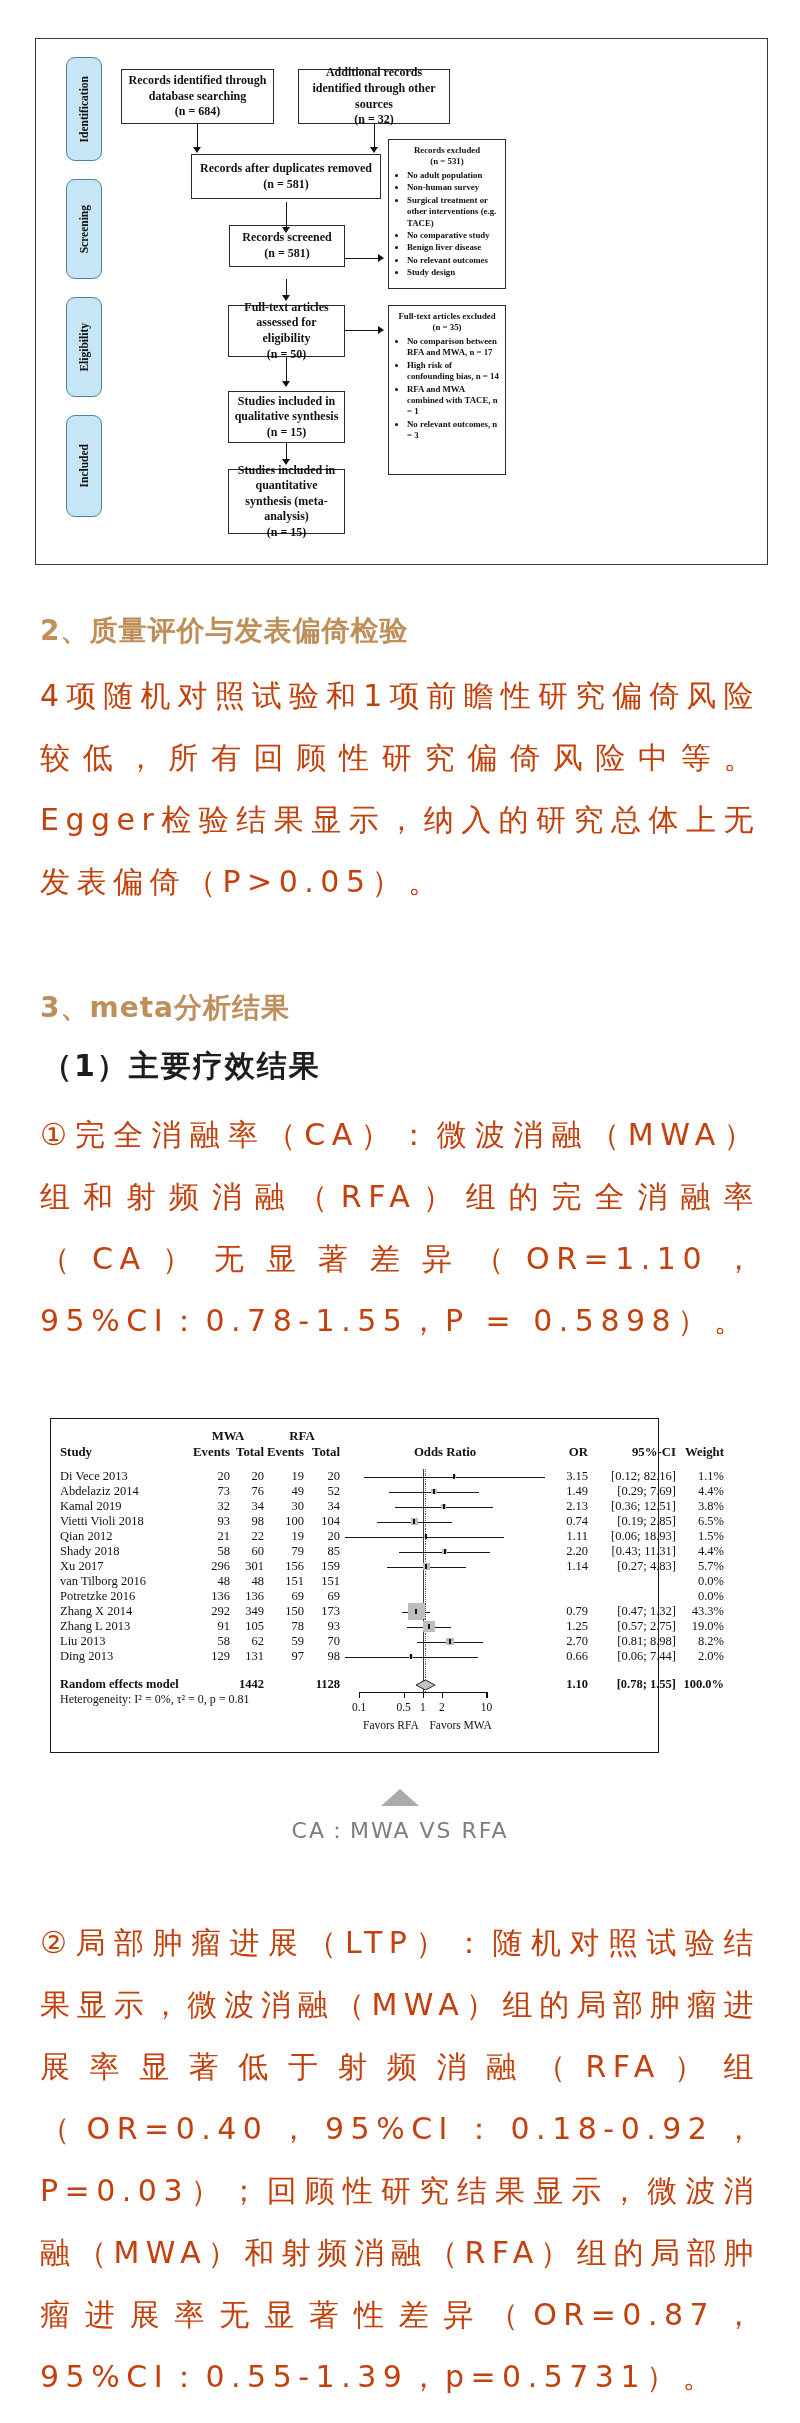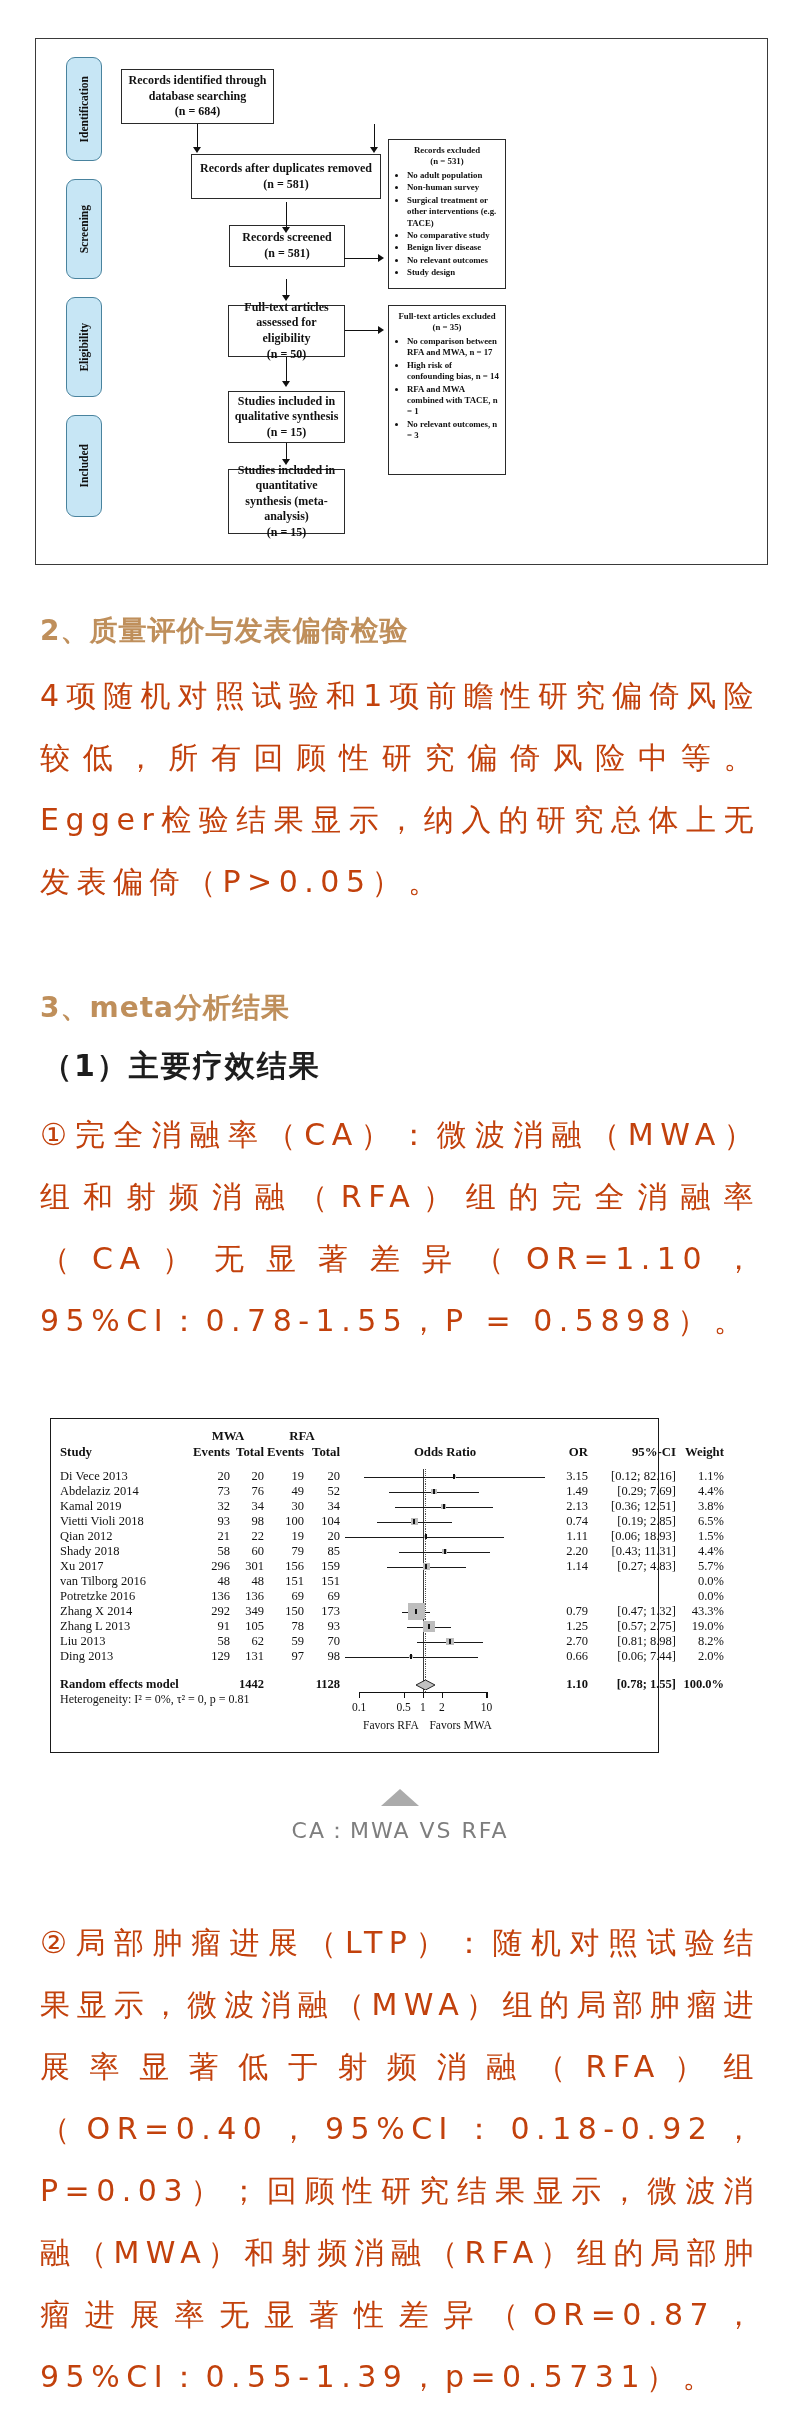--- a/index.html
+++ b/index.html
@@ -110,20 +110,24 @@
   <div class="stage" style="top:258px; height:100px;">
       <span>Eligibility</span>
     </div>
   <div class="stage" style="top:376px; height:102px;">
       <span>Included</span>
     </div>
 
   <div class="pbox" style="left:85px; top:30px; width:153px; height:55px;">
     <span>Records identified through database searching</span>
     <span>(n = 684)</span>
+  </div>
+  <div class="pbox" style="left:262px; top:30px; width:152px; height:55px;">
+    <span>Additional records identified through other sources</span>
+    <span>(n = 32)</span>
   </div>
   <div class="pbox" style="left:155px; top:115px; width:190px; height:45px;">
     <span>Records after duplicates removed</span>
     <span>(n = 581)</span>
   </div>
   <div class="pbox listbox" style="left:352px; top:100px; width:118px; min-height:150px;">
     <span>Records excluded</span>
     <span>(n = 531)</span>
     <ul>
         <li>No adult population</li>

